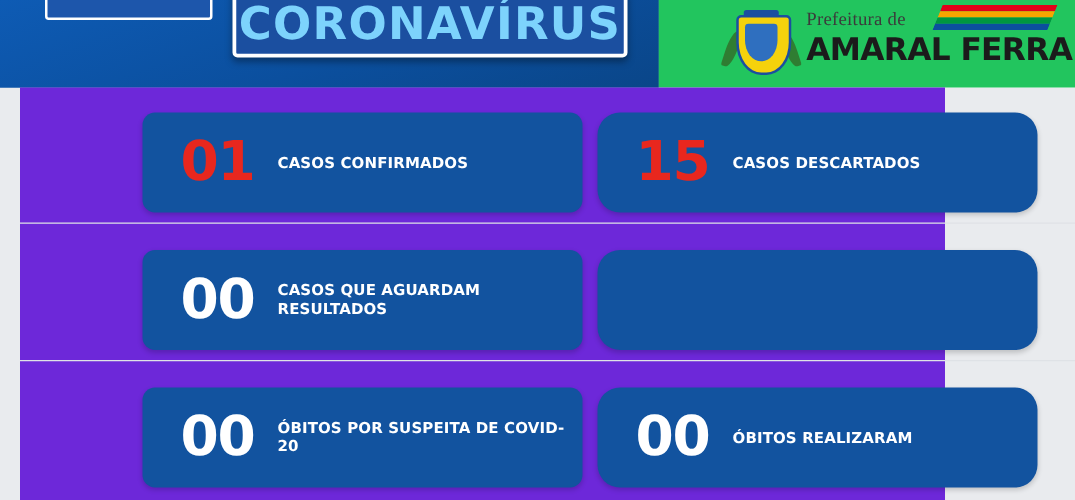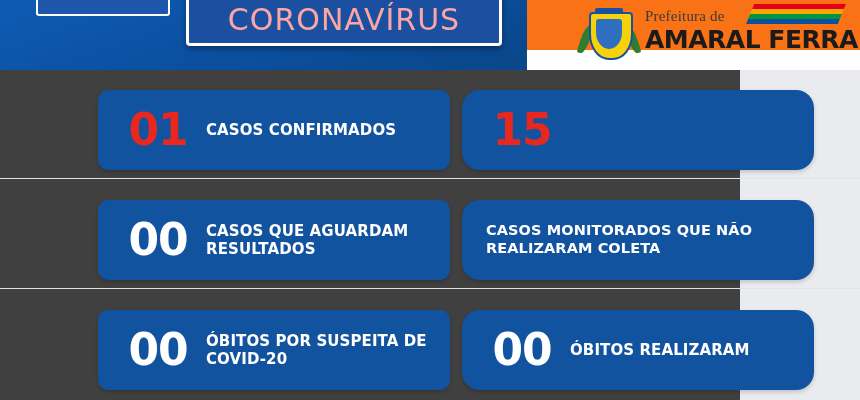--- a/index.html
+++ b/index.html
@@ -45,23 +45,23 @@
     height: 48px;
     background: #1b4fa0;
     border: 3px solid #ffffff;
     border-radius: 4px;
     box-shadow: 0 3px 6px rgba(0,0,0,0.35);
     display: flex;
     align-items: center;
     justify-content: center;
   }
   .corona-badge span {
-    color: #fca5a5;
-    font-size: 30px;
-    font-weight: normal;
+    color: #7dd3fc;
+    font-size: 36px;
+    font-weight: bold;
     letter-spacing: 1px;
     font-family: "DejaVu Sans", sans-serif;
   }
   .badge-shadow {
     position: absolute;
     left: 189px;
     top: 38px;
     width: 310px;
     height: 9px;
     background: linear-gradient(180deg, rgba(0,0,0,0.25), rgba(0,0,0,0));
@@ -78,22 +78,22 @@
     border: 2px solid #ffffff;
     border-radius: 3px;
   }
 
   
   .pref-block {
     position: absolute;
     left: 527px;
     top: 0;
     width: 333px;
-    height: 50px;
-    background: #f97316;
+    height: 70px;
+    background: #22c55e;
     display: flex;
     align-items: center;
   }
   .brasao {
     position: absolute;
     left: 56px;
     top: 8px;
     width: 52px;
     height: 56px;
   }
@@ -170,24 +170,24 @@
     width: 100%;
   }
   .flag-stripes i:nth-child(1) { background: #e2001a; }
   .flag-stripes i:nth-child(2) { background: #f7a600; }
   .flag-stripes i:nth-child(3) { background: #009640; }
   .flag-stripes i:nth-child(4) { background: #0b4f9e; }
 
   
   .content {
     position: absolute;
-    top: 70px; left: 0;
+    top: 70px; left: 16px;
     width: 740px;
     height: 330px;
-    background: #404040;
+    background: #6d28d9;
   }
   .row {
     position: absolute;
     left: 0;
     width: 860px;
     height: 110px;
   }
   .row.r1 { top: 20px; }
   .row.r2 { top: 130px; }
   .row.r3 { top: 240px; }
@@ -215,21 +215,21 @@
     min-width: 84px;
     text-align: center;
     flex: 0 0 auto;
   }
   .num.red   { color: #e8271e; }
   .num.white { color: #ffffff; }
 
   .label {
     color: #ffffff;
     font-family: "DejaVu Sans", sans-serif;
-    font-size: 15px;
+    font-size: 12px;
     font-weight: bold;
     line-height: 1.22;
     letter-spacing: 0.1px;
     margin-left: 6px;
   }
   .label.sm { font-size: 14.5px; }
 
   
   .band {
     position: absolute;
@@ -283,30 +283,30 @@
   <div class="band" style="top:108px;"></div>
   <div class="band" style="top:218px;"></div>
 
   <div class="row r1">
     <div class="card left">
       <div class="num red">01</div>
       <div class="label">CASOS CONFIRMADOS</div>
     </div>
     <div class="card right">
       <div class="num red">15</div>
+      <div class="label">CASOS DESCARTADOS</div>
     </div>
   </div>
 
   <div class="row r2">
     <div class="card left">
       <div class="num white">00</div>
       <div class="label">CASOS QUE AGUARDAM RESULTADOS</div>
     </div>
     <div class="card right">
-      <div class="label sm">CASOS MONITORADOS QUE NÃO REALIZARAM COLETA</div>
     </div>
   </div>
 
   <div class="row r3">
     <div class="card left">
       <div class="num white">00</div>
       <div class="label">ÓBITOS POR SUSPEITA DE COVID-20</div>
     </div>
     <div class="card right">
       <div class="num white">00</div>

